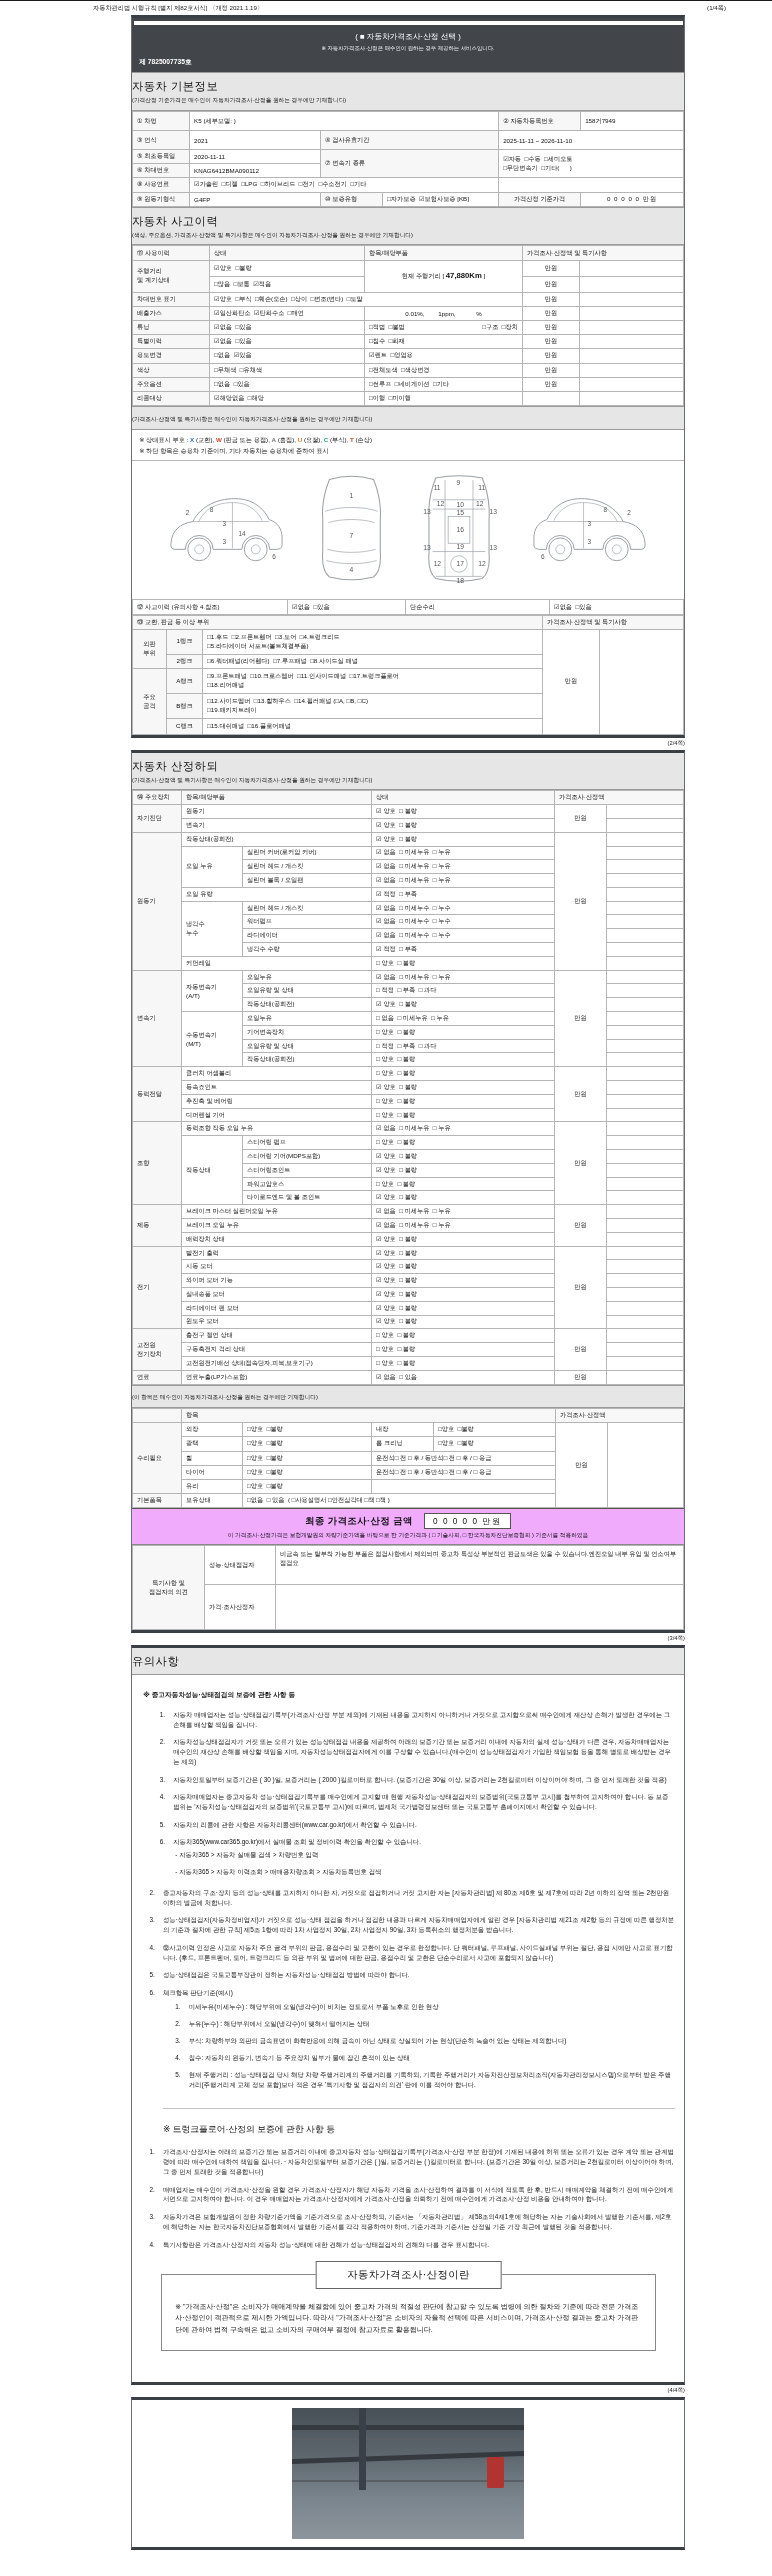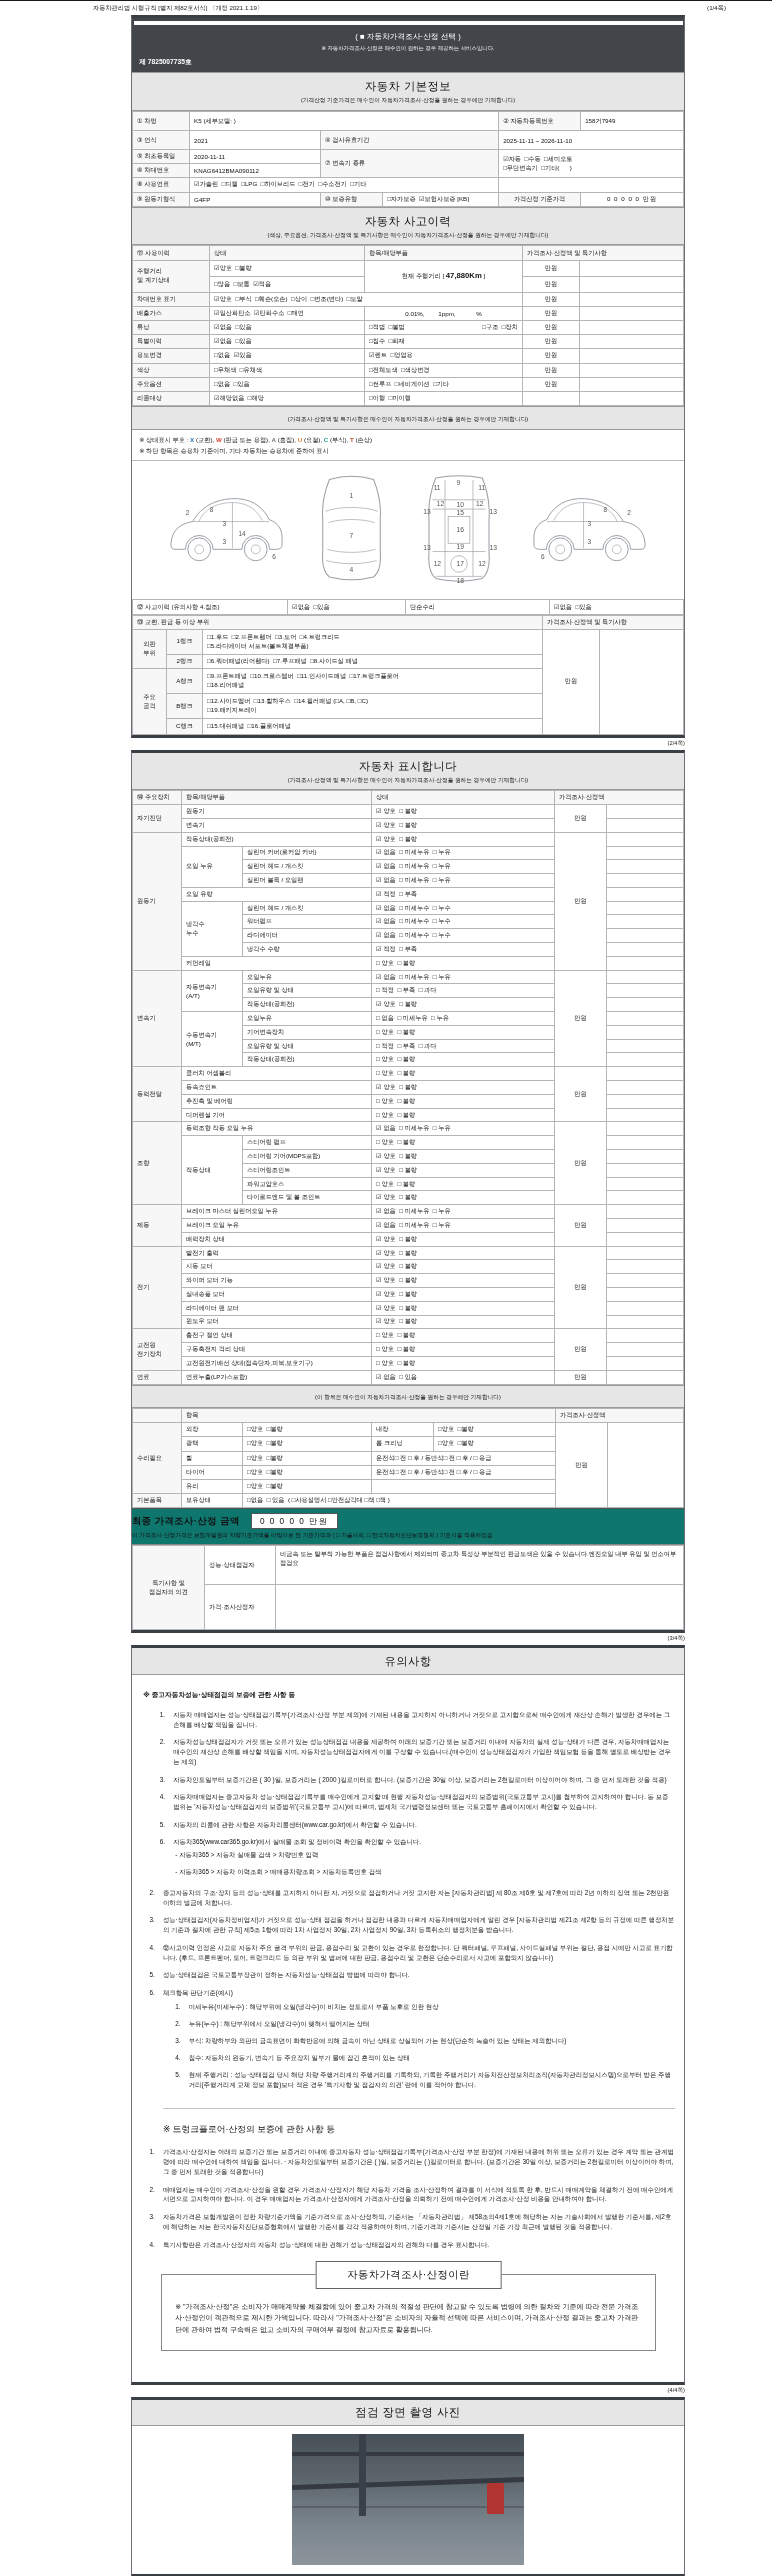--- a/index.html
+++ b/index.html
@@ -11,39 +11,39 @@
   .page{border-left:1px solid #6a6f75;border-right:1px solid #6a6f75;border-top:3.1px solid #3a3f45;border-bottom:3.1px solid #3a3f45;background:#fff}
   .pgmark{text-align:right;font-size:5.7px;color:#222;padding:2.1px 49px 2.1px 0}
   
   .dark{background:#42464b;color:#fff;padding:1.5px 0 5.2px}
   .stripe{height:4.1px;background:#fff;margin:1.5px 1.5px 7.2px}
   .dark h1{margin:0;text-align:center;font-size:13.4px;font-weight:bold;letter-spacing:1.5px}
   .dark .sub{text-align:center;font-size:7.7px;margin-top:4.6px}
   .dark .dnote{text-align:center;font-size:5.4px;margin-top:2.6px;color:#f0f0f0}
   .dark .docno{font-size:6.7px;font-weight:bold;margin:6.2px 0 0 7.2px}
   
-  .band{background:#e6e6e6;text-align:center;padding:5.7px 0 4.6px;border-bottom:0.5px solid #9a9a9a;border-top:0.5px solid #9a9a9a}
+  .band{background:#e6e6e6;padding:5.7px 0 4.6px;border-bottom:0.5px solid #9a9a9a;border-top:0.5px solid #9a9a9a}
   .band h2{margin:0;font-size:11.3px;font-weight:normal;letter-spacing:0.5px}
   .band .bnote{font-size:5.7px;margin-top:3.1px}
   
   table{border-collapse:collapse;width:100%;table-layout:fixed}
   td{border:0.5px solid #b5b5b5;font-size:6.2px;padding:2.1px 4.1px;vertical-align:middle;word-break:break-all}
   td.lab{background:#f7f7f7}
   td.c{text-align:center}
   .pre{white-space:pre-wrap}
   .odo{font-weight:bold;font-size:7.7px}
   .dtable td{padding:1.5px 4.1px;height:9.8px}
   .legendwrap{padding:4.1px 7.2px;border-bottom:0.5px solid #bbb;font-size:6.2px;line-height:1.8}
   .diag{display:flex;justify-content:center;gap:25px;padding:7.2px 0 10.3px;border-bottom:0}
   svg{display:block}
   .svgnum{font-size:13px;fill:#555}
   .carline{fill:none;stroke:#9aa0a6;stroke-width:2}
   .carline2{fill:none;stroke:#9aa0a6;stroke-width:1.3}
   
-  .finalband{background:#0f766e;border-top:1px solid #555;border-bottom:0.5px solid #888;text-align:left;padding:4.1px 0 3.6px}
+  .finalband{background:#f0abfc;border-top:1px solid #555;border-bottom:0.5px solid #888;text-align:center;padding:4.1px 0 3.6px}
   .finalband .fl{font-size:9.3px;font-weight:bold;letter-spacing:0.5px}
   .finalband .fv{display:inline-block;border:0.5px solid #555;background:#fff;padding:1.5px 8.2px;margin-left:9.3px;font-size:8.2px;letter-spacing:1.5px}
   .finalband .fn{font-size:5.7px;margin-top:3.1px}
   
   .notice-body{padding:13.4px 9.3px 15.5px 10.3px;font-size:6.4px;line-height:1.55}
   .nhead{font-size:6.7px;font-weight:bold;margin:2.1px 0 9.3px 1px}
   .nhead2{font-size:8.8px;margin:17.5px 0 10.3px 20.6px;padding-top:14.4px;border-top:0.5px solid #c2c2c2}
   .ni{display:flex;margin:0 0 7.7px 17.5px}
   .ni .no{width:13.4px;flex:none}
   .ni .tx{flex:1}
@@ -374,21 +374,21 @@
         <td class="pre">□15.대쉬패널  □16.플로어패널</td>
       </tr>
     </tbody>
       </table>
   </div>
 
   <div class="pgmark" style="margin-right:-49px">(2/4쪽)</div>
 
   <div class="page">
     <div class="band" style="border-top:0">
-      <h2>자동차 표시합니다</h2>
+      <h2>자동차 산정하되</h2>
       <div class="bnote">(가격조사·산정액 및 특기사항은 매수인이 자동차가격조사·산정을 원하는 경우에만 기재합니다)</div>
     </div>
 
     <table class="dtable">
       <colgroup>
           <col style="width:49px">
           <col style="width:61px">
           <col style="width:129px">
           <col style="width:183px">
           <col style="width:52px">
@@ -836,23 +836,20 @@
       <div class="pricebox">
         <div class="pbt">자동차가격조사·산정이란</div>
         <div class="pbx">※ "가격조사·산정"은 소비자가 매매계약을 체결함에 있어 중고차 가격의 적절성 판단에 참고할 수 있도록 법령에 의한 절차와 기준에 따라 전문 가격조사·산정인이 객관적으로 제시한 가액입니다. 따라서 "가격조사·산정"은 소비자의 자율적 선택에 따른 서비스이며, 가격조사·산정 결과는 중고차 가격판단에 관하여 법적 구속력은 없고 소비자의 구매여부 결정에 참고자료로 활용됩니다.</div>
       </div>
     </div>
   </div>
 
   <div class="pgmark" style="margin-right:-49px">(4/4쪽)</div>
 
   <div class="page">
-    <div class="band" style="border-top:0">
-      <h2>점검 장면 촬영 사진</h2>
-    </div>
     <div class="photos">
       <div class="photo ph1">
         <div class="pipe" style="top:17.5px"></div>
         <div class="pipe2" style="top:30px"></div>
         <div class="pipe" style="top:47px;transform:rotate(-2deg)"></div>
         <div class="pipe2" style="top:72px"></div>
         <div class="beam"></div>
         <div class="red"></div>
       </div>
 

